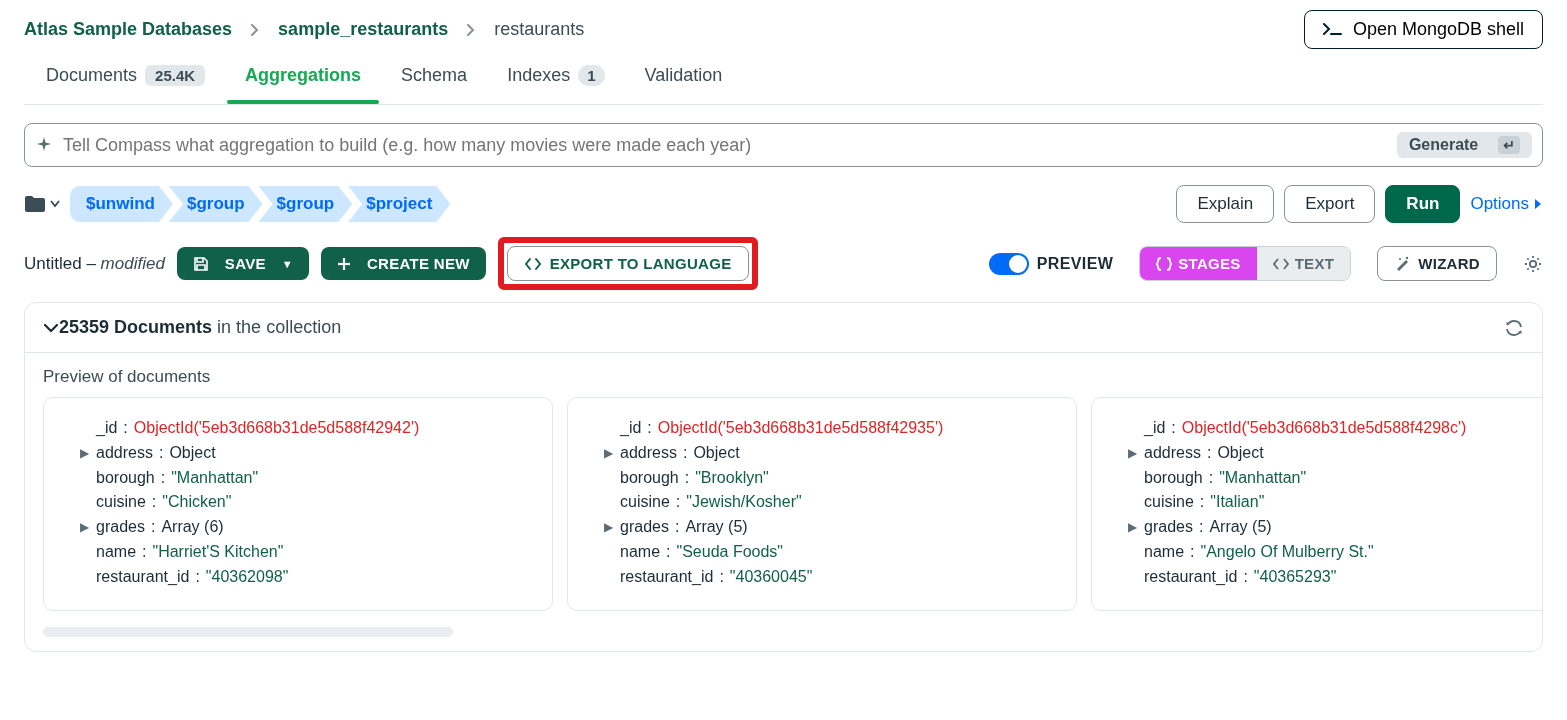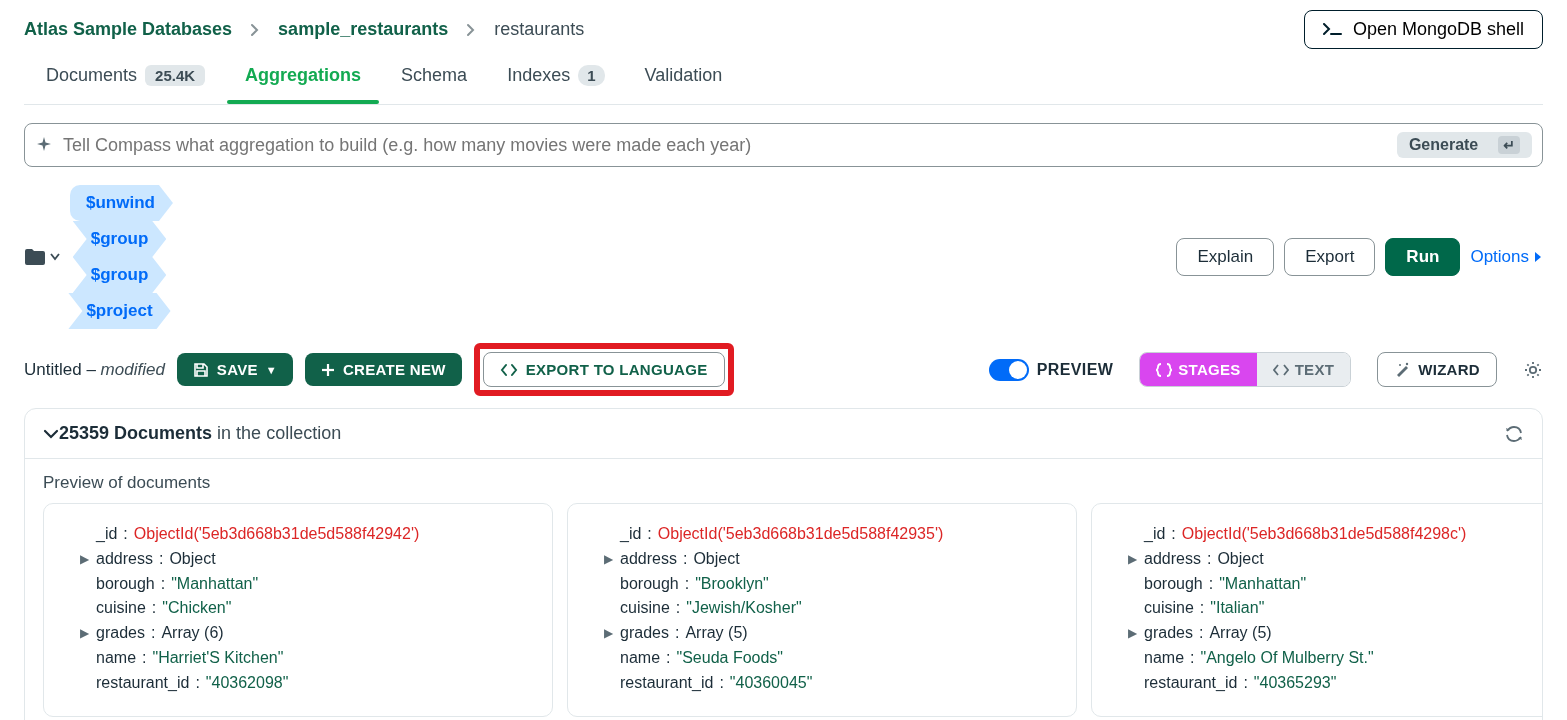--- a/index.html
+++ b/index.html
@@ -28,36 +28,36 @@
 .prompt { border: 1.5px solid #889397; border-radius: 8px; display: flex; align-items: center; padding: 8px 10px; gap: 10px; }
 .prompt .spark { color: #5c6c75; }
 .prompt input { flex: 1; border: none; outline: none; font-size: 18px; color: #3c4c55; background: transparent; }
 .gen-btn { background: #e1e7ea; color: #3c4c55; border: none; border-radius: 6px; padding: 4px 12px; font-size: 16px; font-weight: 600; display: flex; align-items: center; gap: 20px; cursor: pointer; }
 .gen-btn .ret { background: #c9d1d6; border-radius: 4px; padding: 1px 5px; font-size: 14px; }
 
 
 .stage-row { display: flex; align-items: center; justify-content: space-between; padding: 6px 0 10px; }
 .stage-left { display: flex; align-items: center; gap: 10px; }
 .folder { color: #3c4c55; display: flex; align-items: center; gap: 4px; cursor: pointer; }
-.chips { display: flex; align-items: center; flex-direction: column; }
+.chips { display: flex; align-items: center; }
 .chip { background: #cce7ff; color: #016bf8; padding: 8px 18px; font-size: 17px; font-weight: 600; cursor: pointer; position: relative; }
 .chip:first-child { border-top-left-radius: 10px; border-bottom-left-radius: 10px; }
 .chip { clip-path: polygon(0 0, calc(100% - 14px) 0, 100% 50%, calc(100% - 14px) 100%, 0 100%, 14px 50%); margin-left: -4px; }
 .chip:first-child { clip-path: polygon(0 0, calc(100% - 14px) 0, 100% 50%, calc(100% - 14px) 100%, 0 100%); margin-left:0; padding-left:16px; }
 .stage-right { display: flex; align-items: center; gap: 10px; }
 .btn { border: 1.5px solid #889397; background: #fff; color: #1c2d38; border-radius: 8px; padding: 8px 20px; font-size: 17px; font-weight: 500; cursor: pointer; }
 .btn.run { background: #00684a; border-color: #00684a; color: #fff; font-weight: 700; }
 .opt-link { color: #016bf8; font-size: 17px; font-weight: 500; cursor: pointer; display:flex; align-items:center; gap:4px; }
 
 
 .action-row { display: flex; align-items: center; justify-content: space-between; padding: 4px 0 12px; }
 .action-left { display: flex; align-items: center; gap: 12px; }
 .pipeline-name { font-size: 17px; color: #1c2d38; }
 .pipeline-name .mod { font-style: italic; color: #3c4c55; }
-.gbtn { background: #116149; color: #fff; border: none; border-radius: 8px; padding: 8px 16px; font-size: 15px; font-weight: 700; display: flex; align-items: center; gap: 8px; cursor: pointer; letter-spacing: 0.3px; }
+.gbtn { background: #116149; color: #fff; border: none; border-radius: 8px; padding: 8px 16px; font-size: 15px; font-weight: 700; display: flex; align-items: center; gap: 16px; cursor: pointer; letter-spacing: 0.3px; }
 .gbtn.save .caret { font-size: 11px; }
 .obtn { background: #fff; color: #116149; border: 1.5px solid #889397; border-radius: 8px; padding: 8px 16px; font-size: 15px; font-weight: 700; display: flex; align-items: center; gap: 8px; cursor: pointer; letter-spacing: 0.3px; }
 .highlight-box { border: 6px solid #e11b22; border-radius: 6px; padding: 3px; display: inline-flex; }
 .action-right { display: flex; align-items: center; gap: 26px; }
 .toggle-wrap { display:flex; align-items:center; gap:8px; }
 .toggle { width: 40px; height: 22px; background: #016bf8; border-radius: 11px; position: relative; cursor: pointer; }
 .toggle .knob { width: 18px; height: 18px; background: #fff; border-radius: 50%; position: absolute; top: 2px; right: 2px; }
 .preview-lbl { font-size: 16px; font-weight: 700; color: #1c2d38; letter-spacing: 0.4px; }
 .seg { display: flex; border: 1px solid #c9d1d6; border-radius: 8px; overflow: hidden; }
 .seg .segbtn { padding: 8px 16px; font-size: 15px; font-weight: 700; display: flex; align-items: center; gap: 6px; background:#e9edf0; color:#5c6c75; cursor:pointer; letter-spacing:0.3px; }

